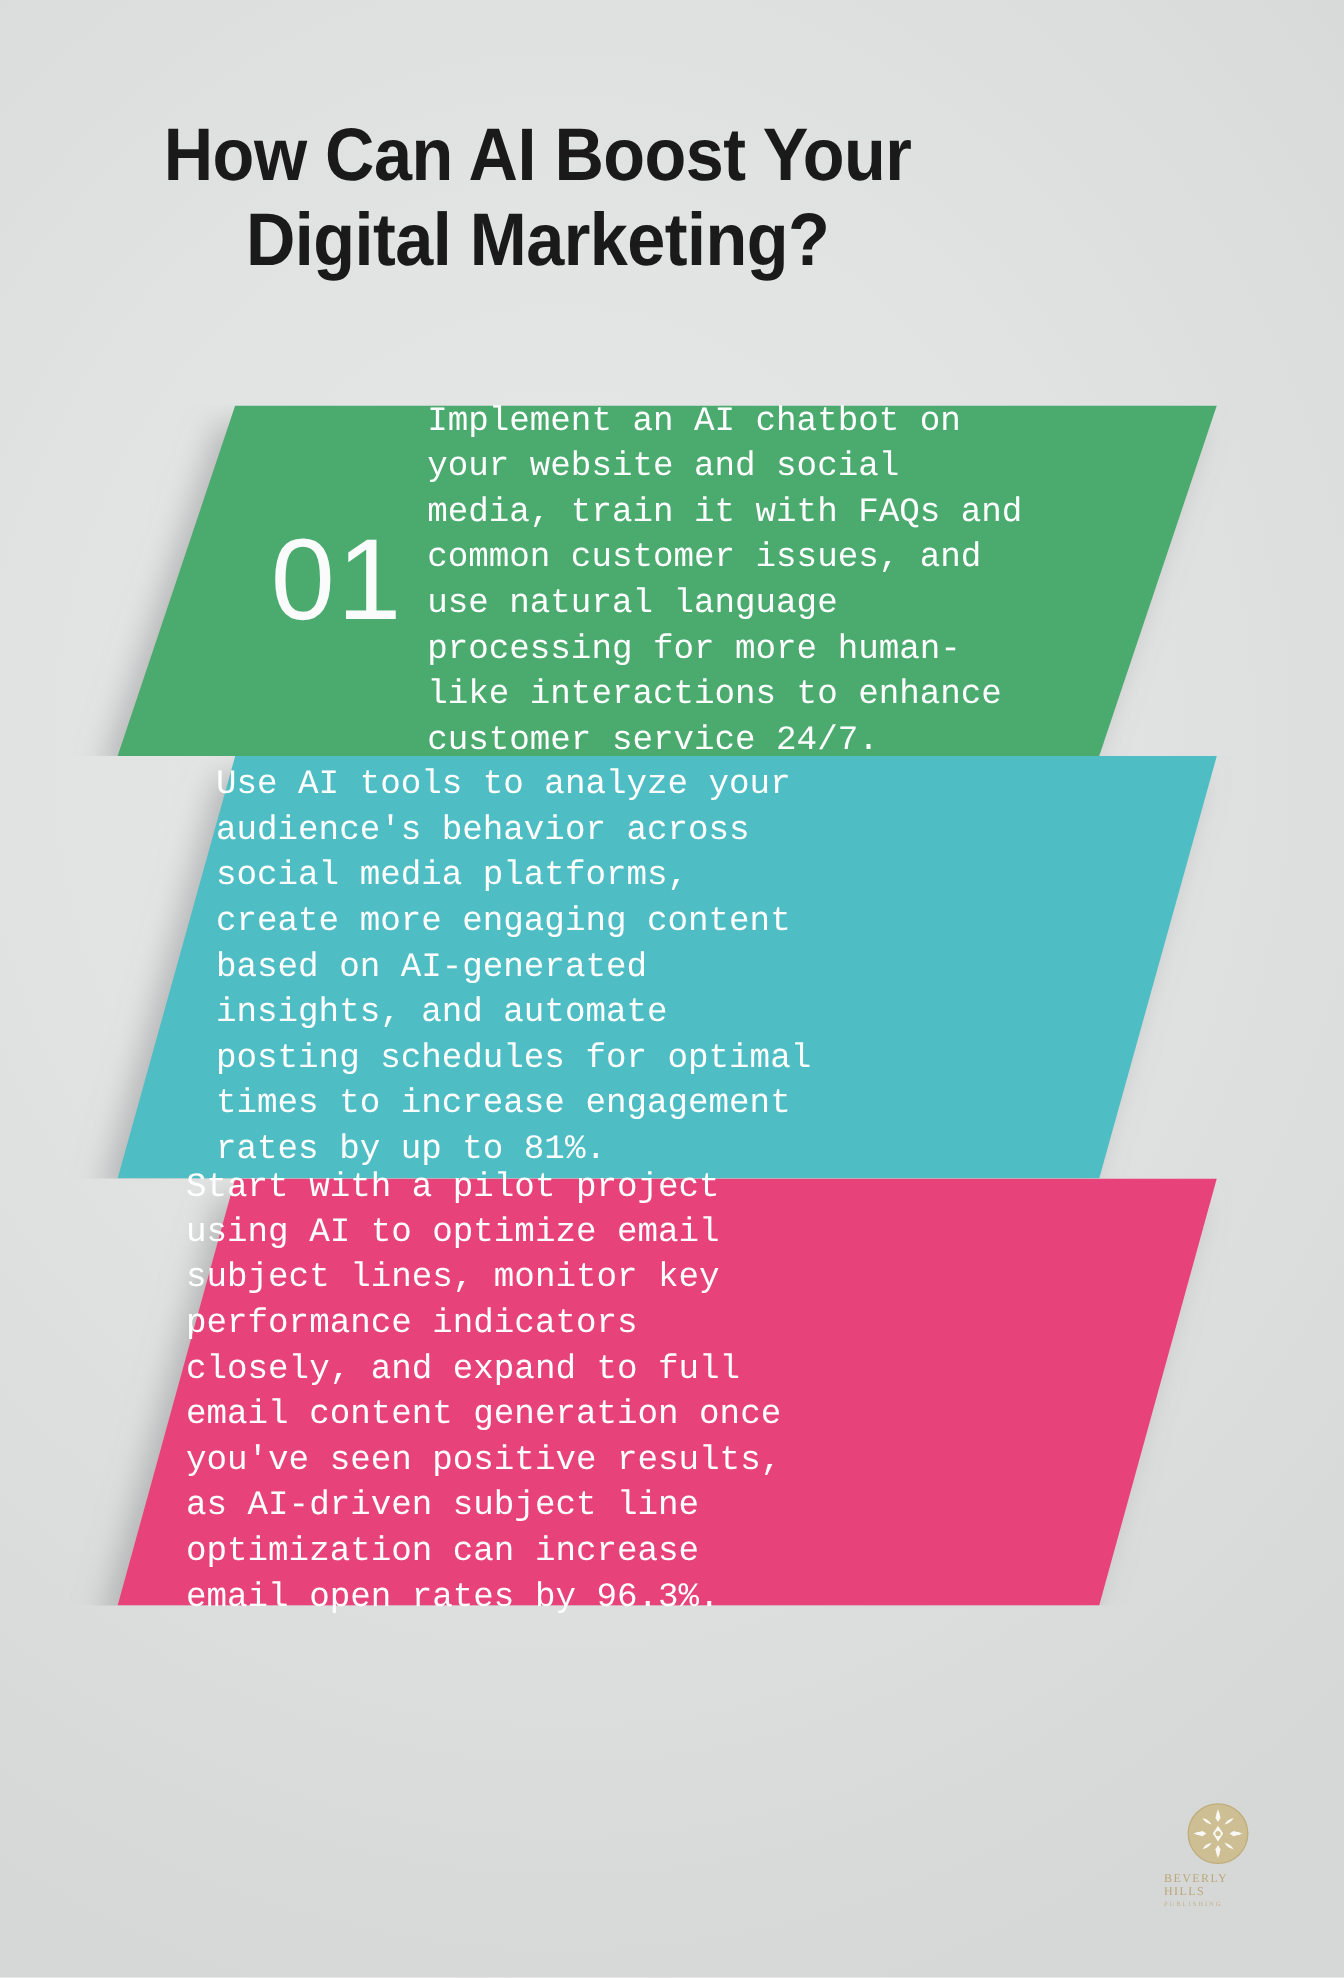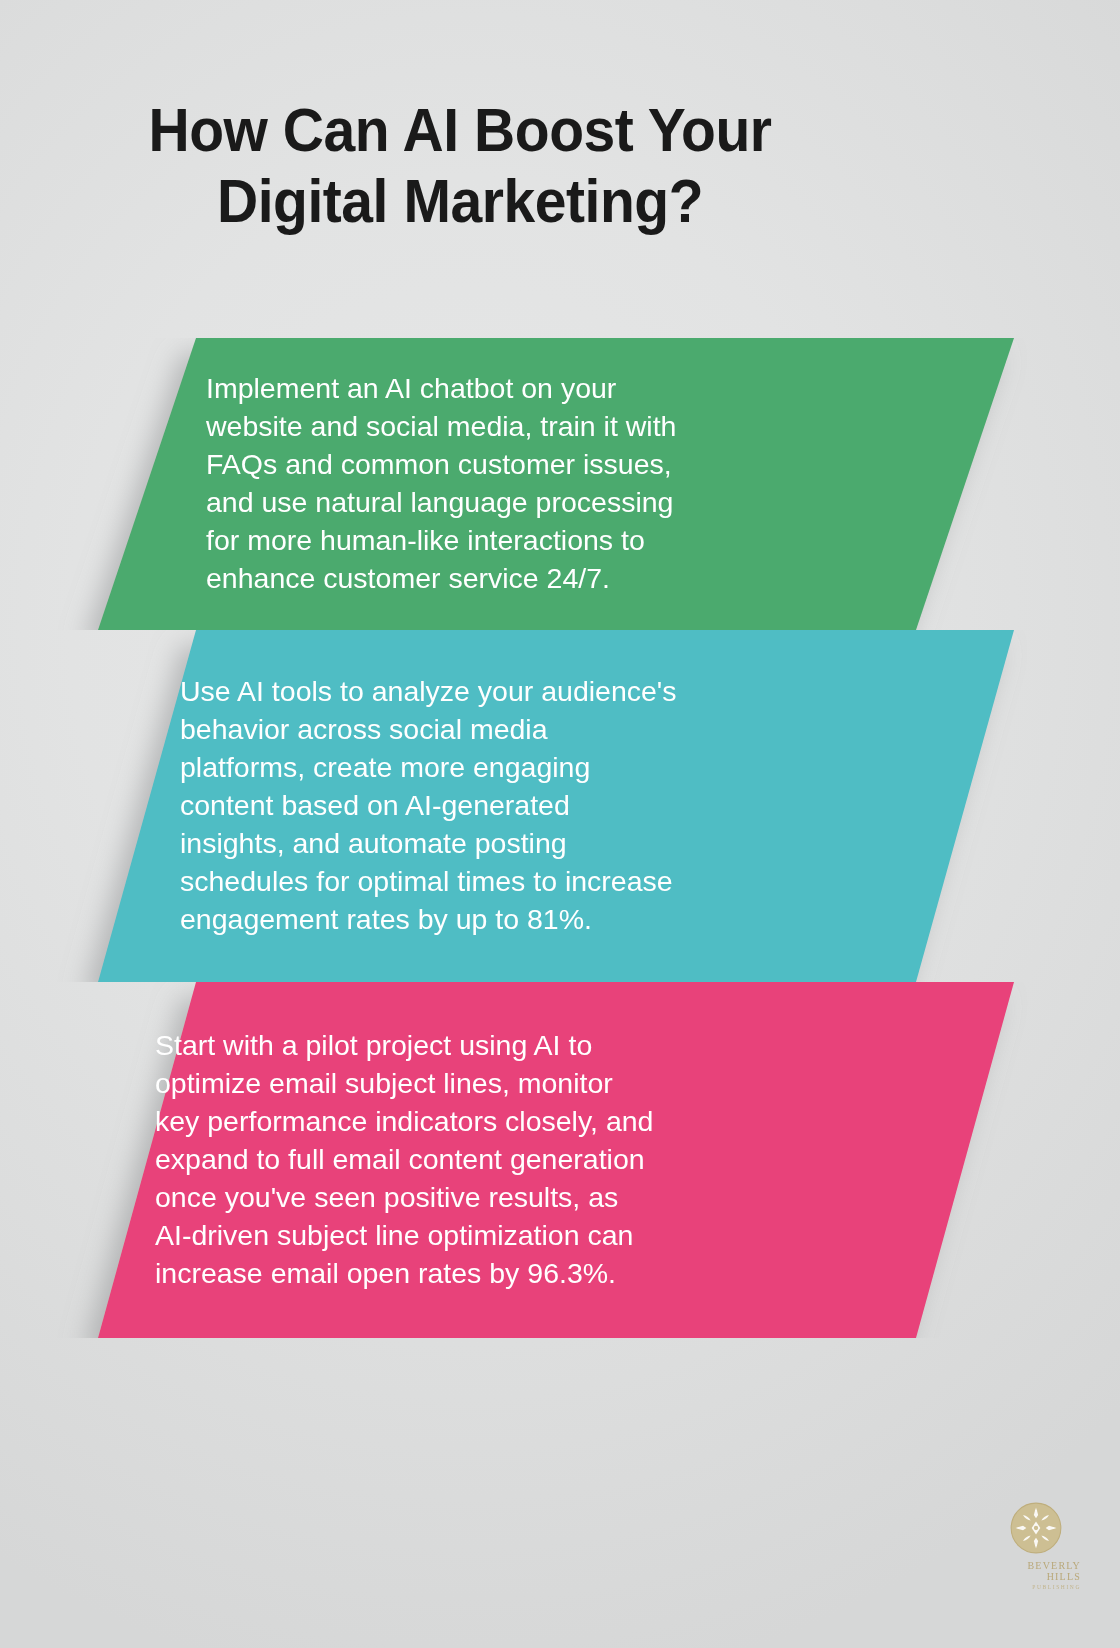--- a/index.html
+++ b/index.html
@@ -14,21 +14,21 @@
     background: radial-gradient(ellipse 85% 65% at 42% 38%,
                   #e6e7e7 0%, #e2e3e3 42%, #dcdddd 72%, #d6d7d7 100%);
     overflow: hidden;
     position: relative;
   }
 
   
   .title-wrap {
     position: absolute;
     top: 95px;
-    left: 12px;
+    left: 0;
     width: 896px;
     text-align: center;
     padding: 0 51px;
     box-sizing: border-box;
   }
 
   .title {
     font-family: "Liberation Sans Narrow", "Liberation Sans", sans-serif;
     font-size: 62px;
     line-height: 1.14;
@@ -81,21 +81,21 @@
     font-weight: 300;
     color: #ffffff;
     line-height: 1;
     letter-spacing: 2px;
     flex: 0 0 auto;
     text-align: center;
     opacity: 0.97;
   }
 
   .panel-text {
-    font-family: Liberation Sans, sans-serif;
+    font-family: Liberation Mono, monospace;
     font-size: 28.5px;
     line-height: 1.33;
     color: #ffffff;
     flex: 0 0 auto;
     width: 500px;
   }
 
   
   #panel-1 {
     height: 292px;
@@ -116,24 +116,24 @@
   #panel-3 {
     height: 356px;
     margin-top: 0px;
   }
   #panel-3 .panel-inner { padding-left: 155px; }
   #panel-3 .panel-number { width: 150px; }
 
   
   .logo {
     position: absolute;
-    right: 39px;
+    right: 60px;
     bottom: 58px;
     width: 90px;
-    text-align: right;
+    text-align: left;
   }
 
   .logo-mark {
     width: 54px;
     height: 54px;
     margin: 0 auto 5px;
     display: block;
   }
 
   .logo-name {
@@ -167,20 +167,21 @@
       <svg viewBox="0 0 1120 292" preserveAspectRatio="none" xmlns="http://www.w3.org/2000/svg">
         <defs>
           <filter id="sh1" x="-20%" y="-20%" width="150%" height="160%">
             <feDropShadow dx="-14" dy="16" stdDeviation="13" flood-color="#8e9092" flood-opacity="0.55"></feDropShadow>
           </filter>
         </defs>
         <polygon points="196,0 1014,0 916,292 98,292" fill="#4CAA6E" filter="url(#sh1)"></polygon>
       </svg>
     </div>
     <div class="panel-inner">
+      <div class="panel-number">01</div>
       <div class="panel-text">Implement an AI chatbot on your website and social media, train it with FAQs and common customer issues, and use natural language processing for more human-like interactions to enhance customer service 24/7.</div>
     </div>
   </div>
 
   <div class="panel" id="panel-2">
     <div class="panel-shape">
       <svg viewBox="0 0 1120 352" preserveAspectRatio="none" xmlns="http://www.w3.org/2000/svg">
         <defs>
           <filter id="sh2" x="-20%" y="-20%" width="150%" height="160%">
             <feDropShadow dx="-14" dy="16" stdDeviation="13" flood-color="#8e9092" flood-opacity="0.55"></feDropShadow>

